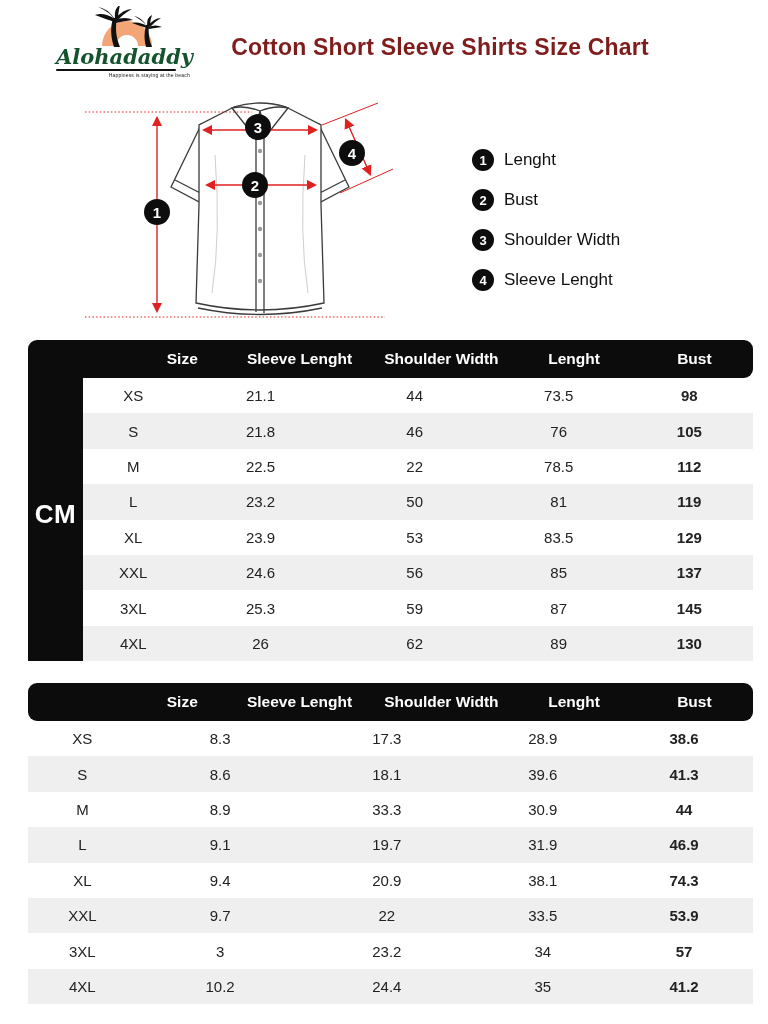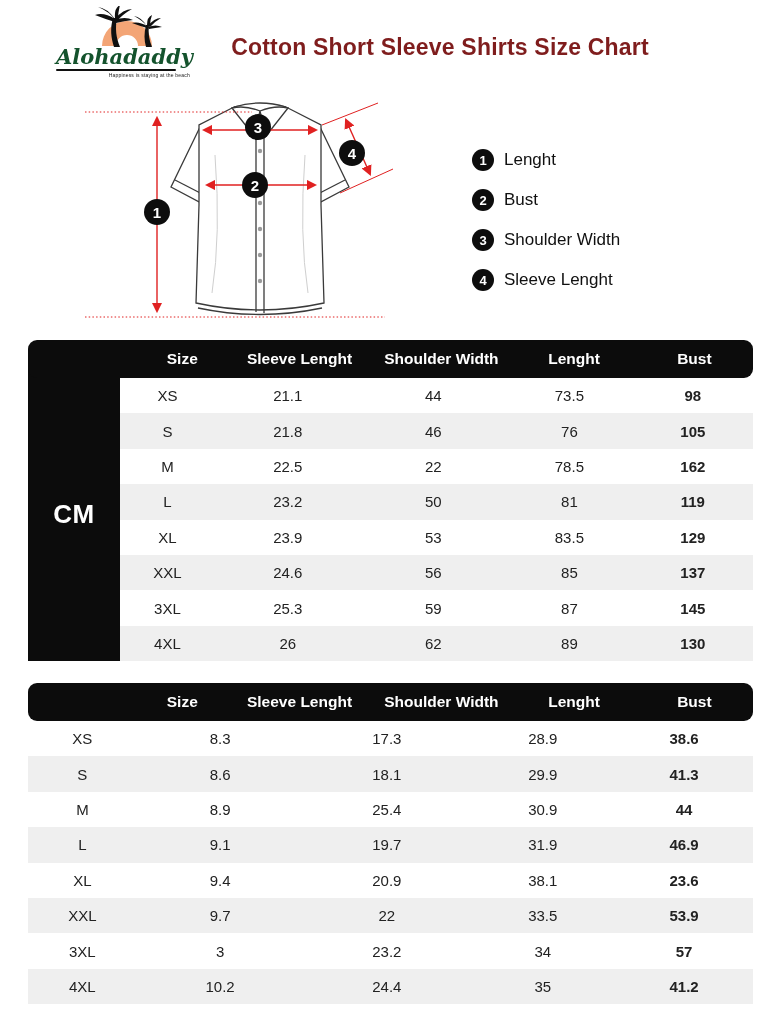--- a/index.html
+++ b/index.html
@@ -51,21 +51,21 @@
   
   .size-table{position:absolute;left:28px;width:725px;}
   #table-cm{top:340px;}
   #table-inch{top:683px;}
   .table-header{height:38px;background:var(--hdr);border-radius:9px;display:flex;align-items:center;
                 position:relative;z-index:2;padding-left:40px;}
   .corner-spacer{width:68px;flex:none;}
   .head-cells{flex:1;display:flex;}
   .head-cells .cell{color:#fff;font-weight:bold;font-size:15.5px;}
   .table-body{display:flex;}
-  .unit-col{width:92px;flex:none;background:var(--hdr);color:#fff;font-weight:bold;
+  .unit-col{width:55px;flex:none;background:var(--hdr);color:#fff;font-weight:bold;
             display:flex;align-items:center;justify-content:center;margin-top:-10px;
             font-size:26px;letter-spacing:0.5px;}
   #table-inch .unit-col{font-size:21px;}
   .rows{flex:1;}
   .trow{display:flex;height:35.4px;align-items:center;}
   .trow.alt{background:var(--alt);}
   .cell{text-align:center;font-size:15px;color:#222;}
   .col0{width:15%;}.col1{width:23%;}.col2{width:23%;}.col3{width:20%;}.col4{width:19%;font-weight:bold;}
 </style>
 </head>
@@ -194,21 +194,21 @@
             <div class="cell col1">21.8</div>
             <div class="cell col2">46</div>
             <div class="cell col3">76</div>
             <div class="cell col4">105</div>
           </div>
           <div class="trow">
             <div class="cell col0">M</div>
             <div class="cell col1">22.5</div>
             <div class="cell col2">22</div>
             <div class="cell col3">78.5</div>
-            <div class="cell col4">162</div>
+            <div class="cell col4">112</div>
           </div>
           <div class="trow alt">
             <div class="cell col0">L</div>
             <div class="cell col1">23.2</div>
             <div class="cell col2">50</div>
             <div class="cell col3">81</div>
             <div class="cell col4">119</div>
           </div>
           <div class="trow">
             <div class="cell col0">XL</div>
@@ -259,43 +259,43 @@
             <div class="cell col0">XS</div>
             <div class="cell col1">8.3</div>
             <div class="cell col2">17.3</div>
             <div class="cell col3">28.9</div>
             <div class="cell col4">38.6</div>
           </div>
           <div class="trow alt">
             <div class="cell col0">S</div>
             <div class="cell col1">8.6</div>
             <div class="cell col2">18.1</div>
-            <div class="cell col3">29.9</div>
+            <div class="cell col3">39.6</div>
             <div class="cell col4">41.3</div>
           </div>
           <div class="trow">
             <div class="cell col0">M</div>
             <div class="cell col1">8.9</div>
-            <div class="cell col2">25.4</div>
+            <div class="cell col2">33.3</div>
             <div class="cell col3">30.9</div>
             <div class="cell col4">44</div>
           </div>
           <div class="trow alt">
             <div class="cell col0">L</div>
             <div class="cell col1">9.1</div>
             <div class="cell col2">19.7</div>
             <div class="cell col3">31.9</div>
             <div class="cell col4">46.9</div>
           </div>
           <div class="trow">
             <div class="cell col0">XL</div>
             <div class="cell col1">9.4</div>
             <div class="cell col2">20.9</div>
             <div class="cell col3">38.1</div>
-            <div class="cell col4">23.6</div>
+            <div class="cell col4">74.3</div>
           </div>
           <div class="trow alt">
             <div class="cell col0">XXL</div>
             <div class="cell col1">9.7</div>
             <div class="cell col2">22</div>
             <div class="cell col3">33.5</div>
             <div class="cell col4">53.9</div>
           </div>
           <div class="trow">
             <div class="cell col0">3XL</div>

